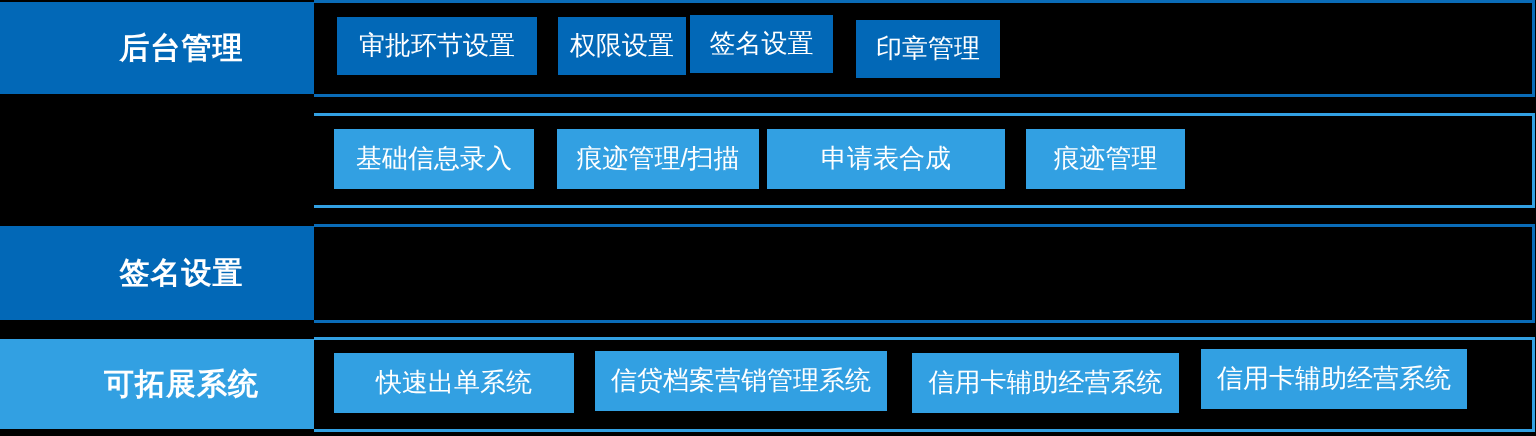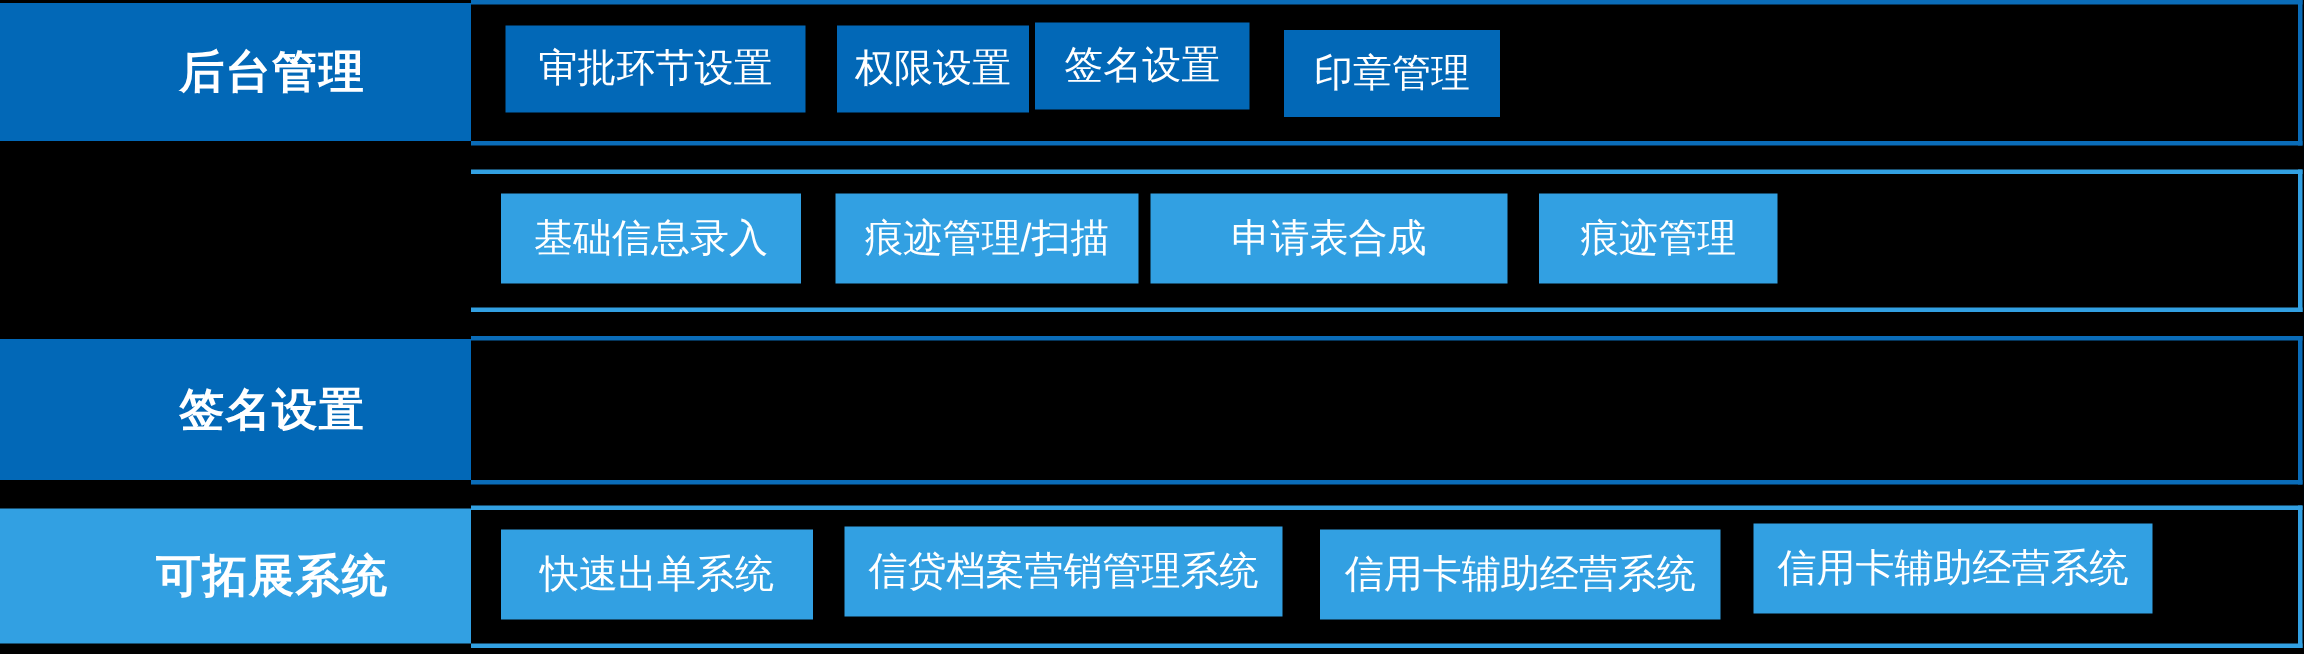--- a/index.html
+++ b/index.html
@@ -91,20 +91,20 @@
   </section>
 
   <section class="row row-3">
     <div class="row-label bg-dark">签名设置</div>
     <div class="row-content bd-dark"></div>
   </section>
 
   <section class="row row-4">
     <div class="row-label bg-light">可拓展系统</div>
     <div class="row-content bd-light">
-      <div class="blk bg-light" style="width:208px;transform:translateY(-2px);">快速出单系统</div>
+      <div class="blk bg-light" style="width:240px;transform:translateY(-2px);">快速出单系统</div>
       <div class="blk bg-light" style="width:292px;margin-left:21px;transform:translateY(-4px);">信贷档案营销管理系统</div>
       <div class="blk bg-light" style="width:267px;margin-left:25px;transform:translateY(-2px);">信用卡辅助经营系统</div>
       <div class="blk bg-light" style="width:266px;margin-left:22px;transform:translateY(-6px);">信用卡辅助经营系统</div>
     </div>
   </section>
 
 </div>
 
 </body></html>

